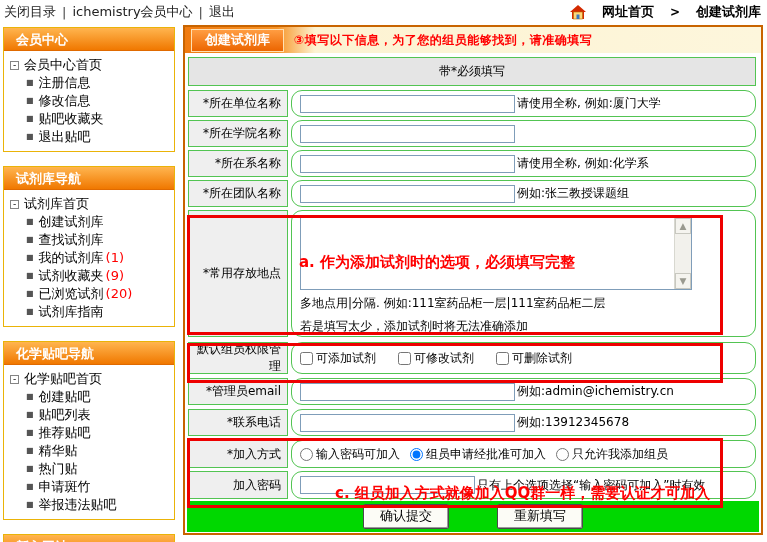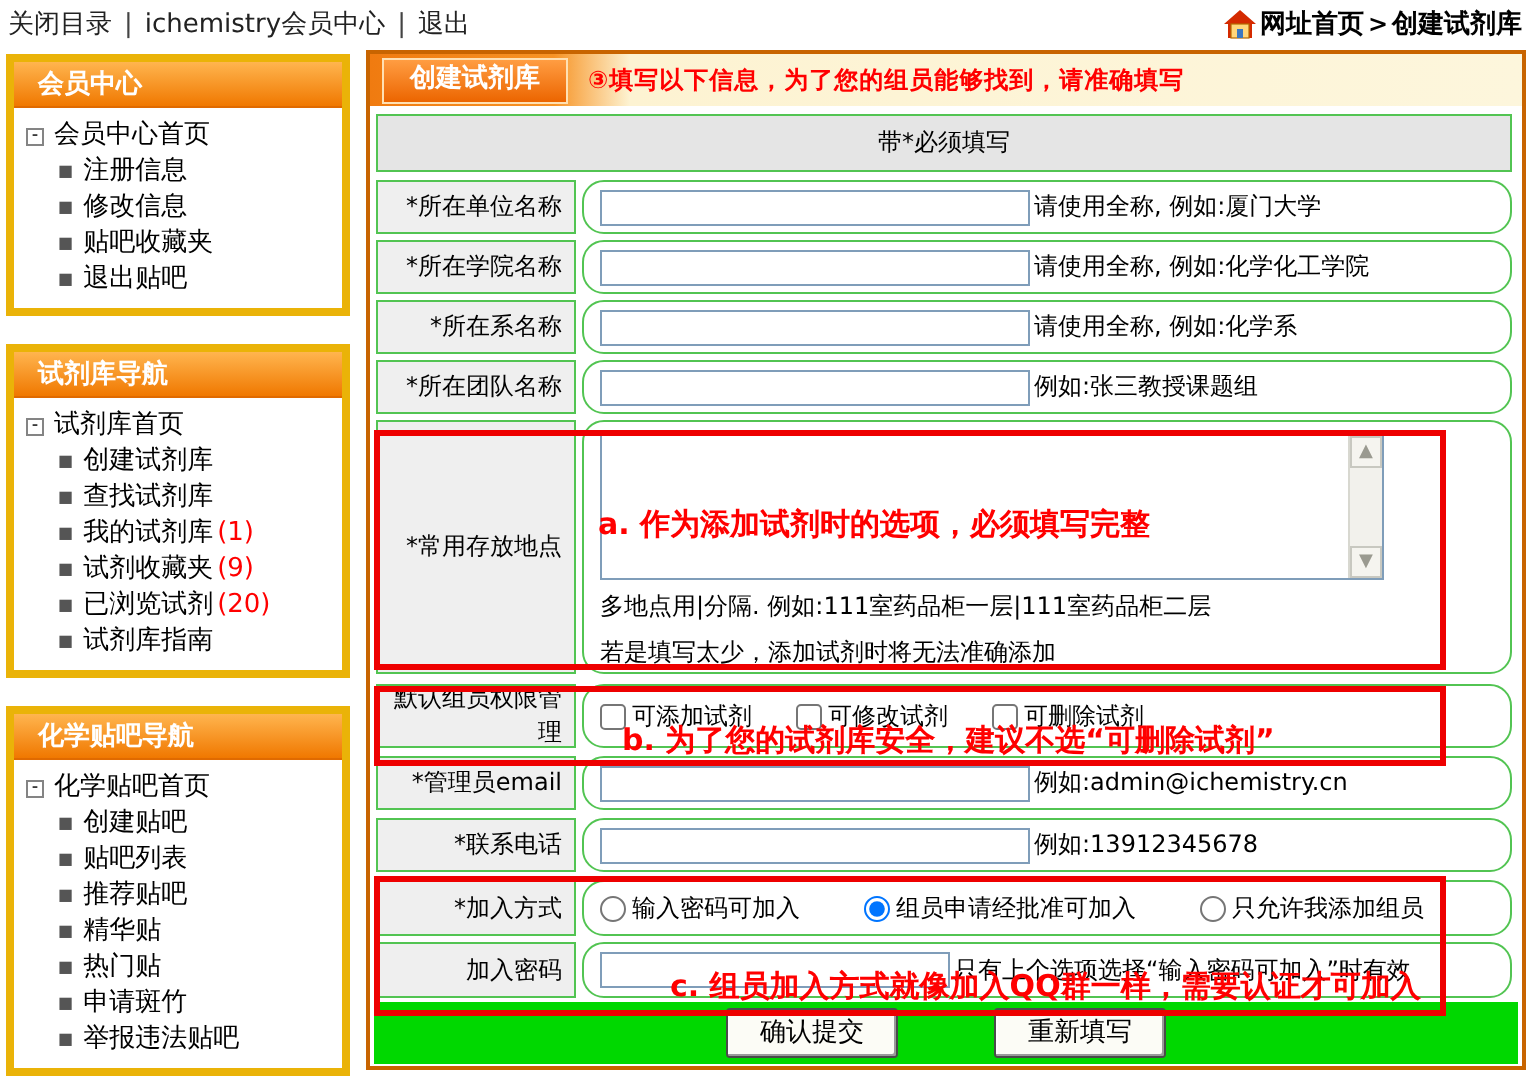--- a/index.html
+++ b/index.html
@@ -5,27 +5,27 @@
   * { box-sizing: border-box; margin:0; padding:0; }
   html,body { width:767px; height:542px; overflow:hidden; background:#fff;
     font-family:"DejaVu Sans", sans-serif; font-size:12px; color:#000; }
 
   
   .topbar { position:absolute; left:0; top:0; width:767px; height:24px;
     display:flex; align-items:center; justify-content:space-between; padding:0 6px 0 4px; background:#fff; }
   .toplinks { display:flex; align-items:center; gap:6px; font-size:13px; }
   .toplinks a { color:#222; text-decoration:none; cursor:pointer; }
   .sep { color:#444; }
-  .crumb { display:flex; align-items:center; gap:2px; font-size:13px; font-weight:bold; }
+  .crumb { display:flex; align-items:center; gap:16px; font-size:13px; font-weight:bold; }
   .crumb .arrow { font-size:12px; }
   .home-ico { width:16px; height:15px; display:inline-block; }
 
   
   .sidebar { position:absolute; left:3px; top:27px; width:172px; }
-  .spanel { border:4px solid #eab308; background:#fffef6; margin-bottom:14px; }
+  .spanel { border:1px solid #eab308; background:#fffef6; margin-bottom:14px; }
   .spanel-h { height:23px; background:linear-gradient(#ffb54f,#f07800);
     color:#fff; font-weight:bold; font-size:13px; line-height:23px; padding-left:12px;
     border-bottom:1px solid #e06a00; }
   .spanel-b { background:#fff; padding:5px 2px 5px 6px; }
   .tree-root { display:flex; align-items:center; line-height:18px; font-size:13px; cursor:pointer; }
   .mbox { width:9px; height:9px; border:1px solid #848484; background:#fff;
     display:inline-flex; align-items:center; justify-content:center;
     font-size:9px; line-height:7px; margin-right:5px; flex:none; }
   .sitem { display:flex; align-items:center; line-height:18px; font-size:13px; cursor:pointer; }
   .bullet { font-size:8px; color:#555; margin:0 5px 0 16px; flex:none; }
@@ -58,21 +58,21 @@
   .stor { flex-direction:column; align-items:flex-start; padding-top:6px; }
   .ta { position:relative; width:392px; height:74px; border:1px solid #7f9db9; background:#fff; }
   .sb { position:absolute; right:0; top:0; bottom:0; width:17px; background:#f2f1ec; border-left:1px solid #d8d8d0;
     display:flex; flex-direction:column; justify-content:space-between; }
   .sb-btn { height:16px; background:#f5f4ef; border:1px solid #c8c8c0; color:#9a9a90;
     font-size:9px; display:flex; align-items:center; justify-content:center; cursor:pointer; }
   .stor-hint { line-height:20px; margin-top:3px; }
 
   .chk-group { display:flex; align-items:flex-start; gap:22px; }
   .chk-group label, .rad-group label { display:flex; align-items:center; gap:3px; cursor:pointer; }
-  .rad-group { display:flex; align-items:flex-start; gap:32px; }
+  .rad-group { display:flex; align-items:flex-start; gap:10px; }
   input[type=checkbox], input[type=radio] { width:13px; height:13px; margin:0; }
 
   .greenbar { position:absolute; left:2px; right:2px; top:448px; height:31px; background:#00d800;
     display:flex; align-items:center; justify-content:center; gap:48px; }
   .btn { background:#fcfcf6; border:1px solid #4a4a4a; border-radius:2px;
     box-shadow:inset -1px -1px 0 #9a9a9a, inset 1px 1px 0 #ffffff;
     font-size:13px; padding:2px 16px 3px; cursor:pointer; font-family:inherit; }
 
   
   .rbox { position:absolute; border:3px solid #ee0000; pointer-events:none; }
@@ -228,21 +228,20 @@
       <div class="cell fld">
         <input class="txt" type="text" style="">
         <span class="hint">请使用全称, 例如:厦门大学</span>
       </div>
     </div>
 
     <div class="frow" style="top:67px;height:27px;">
       <div class="cell lab">*所在学院名称</div>
       <div class="cell fld">
         <input class="txt" type="text" style="">
-        <span class="hint">请使用全称, 例如:化学化工学院</span>
       </div>
     </div>
 
     <div class="frow" style="top:127px;height:27px;">
       <div class="cell lab">*所在团队名称</div>
       <div class="cell fld">
         <input class="txt" type="text" style="">
         <span class="hint">例如:张三教授课题组</span>
       </div>
     </div>
@@ -335,16 +334,15 @@
 
     <div class="greenbar">
       <button class="btn">确认提交</button>
       <button class="btn">重新填写</button>
     </div>
 
     <div class="rbox" style="left:2px;top:162px;width:536px;height:120px;"></div>
     <div class="rbox" style="left:2px;top:290px;width:536px;height:40px;"></div>
     <div class="rbox" style="left:2px;top:385px;width:536px;height:70px;"></div>
     <div class="rtext" style="left:114px;top:200px;">a. 作为添加试剂时的选项，必须填写完整</div>
-    <div class="rtext" style="left:126px;top:308px;">b. 为了您的试剂库安全，建议不选“可删除试剂”</div>
     <div class="rtext" style="left:150px;top:431px;">c. 组员加入方式就像加入QQ群一样，需要认证才可加入</div>
   </div>
 </div>
 
 </body></html>

